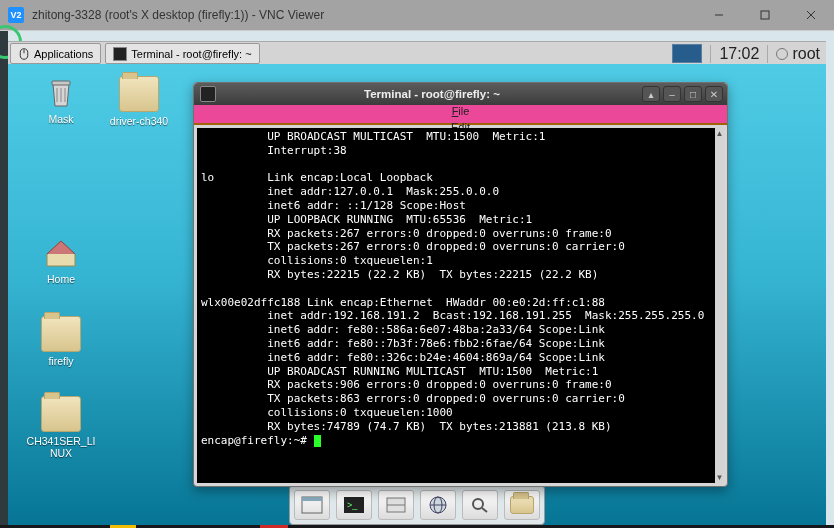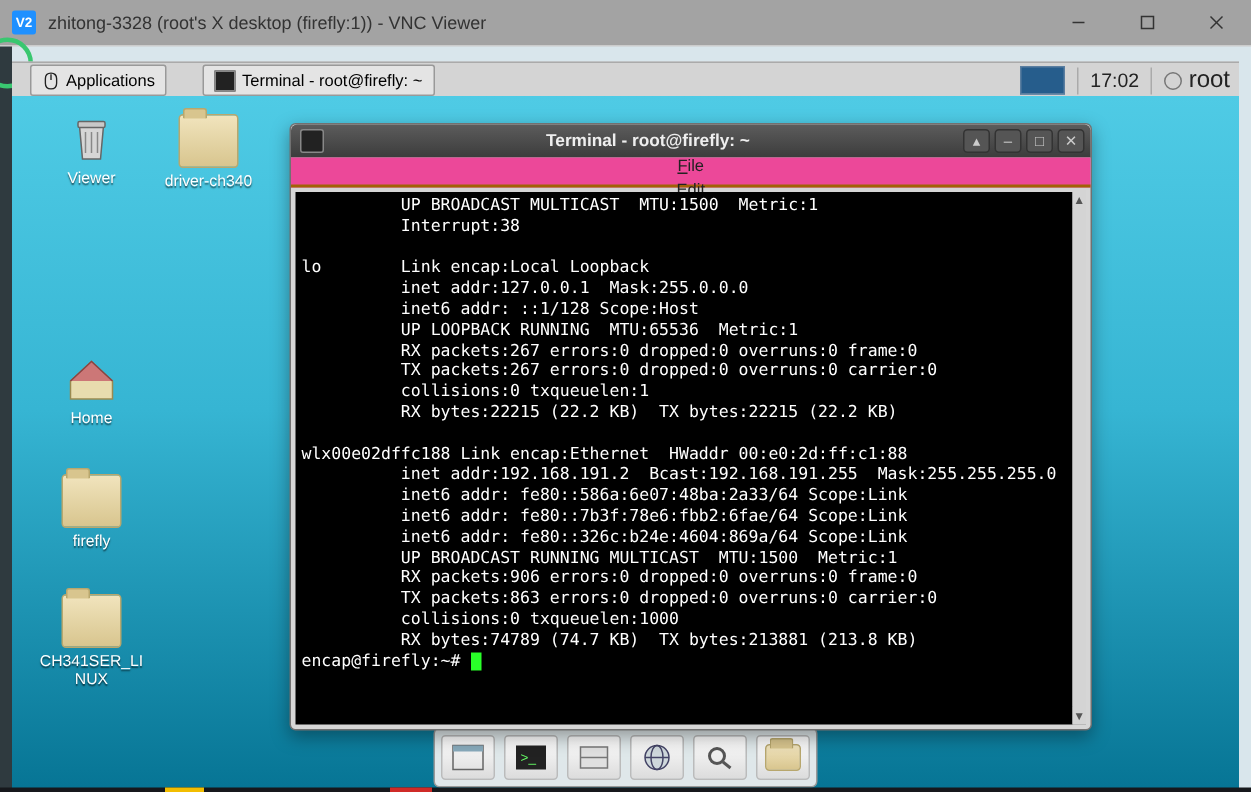--- a/index.html
+++ b/index.html
@@ -9,25 +9,25 @@
   .win-title .app-icon{width:16px;height:16px;background:#1e90ff;color:#fff;font-size:9px;font-weight:bold;display:flex;align-items:center;justify-content:center;margin:0 8px;border-radius:2px;}
   .win-title .title-text{flex:1;color:#333;font-size:12px;}
   .win-btn{width:46px;height:30px;display:flex;align-items:center;justify-content:center;color:#555;font-family:Arial;}
   .win-btn svg{width:10px;height:10px;}
   
   .vnc-area{position:relative;width:834px;height:498px;background:#d9e6ec;}
   .vnc-area-inner{position:absolute;top:0;left:8px;right:8px;bottom:0;}
   
   .panel{position:absolute;top:10px;left:0;right:0;height:23px;background:#d4d4d4;border-top:1px solid #aaa;border-bottom:1px solid #888;display:flex;align-items:center;}
   .panel-l{display:flex;align-items:center;height:100%;}
-  .panel-btn{height:19px;padding:0 7px;display:flex;align-items:center;gap:4px;border:1px solid #999;background:#e4e4e4;margin:0 12px;font-size:11px;border-radius:2px;}
+  .panel-btn{height:19px;padding:0 7px;display:flex;align-items:center;gap:4px;border:1px solid #999;background:#e4e4e4;margin:0 2px;font-size:11px;border-radius:2px;}
   .panel-btn .mouse-ico{width:12px;height:12px;}
   .panel-r{margin-left:auto;display:flex;align-items:center;gap:8px;padding-right:6px;}
   .square-box{width:28px;height:17px;border:1px solid #5a7ea0;background:#265d8c;}
-  .time{font-size:13px;color:#222;text-align:center;}
+  .time{font-size:16px;color:#222;text-align:center;}
   .sep{width:1px;height:18px;background:#aaa;}
   .user{font-size:16px;color:#222;display:flex;align-items:center;gap:4px;}
   .user .ico{width:10px;height:10px;border-radius:50%;border:1px solid #777;}
   
   .desktop{position:absolute;top:33px;left:0;right:0;bottom:0;background:linear-gradient(#4fcbe5 0%, #36b5d3 45%, #067494 100%);}
   
   .dicon{position:absolute;width:78px;display:flex;flex-direction:column;align-items:center;text-align:center;}
   .dicon .ico{width:38px;height:34px;}
   .dicon .lbl{font-size:10.5px;color:#fff;text-shadow:0 1px 1px rgba(0,0,0,.6);background:rgba(255,255,255,.0);padding:1px 2px;margin-top:2px;line-height:12px;}
   .folder-ico{background:linear-gradient(#f1e4bd,#d8c58e);border-radius:3px;position:relative;border:1px solid #b8a76d;}
@@ -119,21 +119,21 @@
     <div class="desktop">
 
       <div class="dicon" style="top:12px;left:14px">
         <div class="ico trash-ico">
           <svg viewBox="0 0 36 34">
               <path d="M10 8h16l-2 22H12z" fill="#d6d6d6" stroke="#666"></path>
               <rect x="9" y="5" width="18" height="4" rx="1" fill="#c8c8c8" stroke="#666"></rect>
               <path d="M14 12v14M18 12v14M22 12v14" stroke="#888"></path>
             </svg>
         </div>
-        <div class="lbl">Viewer</div>
+        <div class="lbl">Mask</div>
       </div>
       <div class="dicon" style="top:12px;left:92px">
         <div class="ico folder-ico"></div>
         <div class="lbl">driver-ch340</div>
       </div>
       <div class="dicon" style="top:172px;left:14px">
         <div class="ico house-ico">
           <svg viewBox="0 0 36 34">
               <path d="M4 18L18 5l14 13v12H4z" fill="#e8dcae" stroke="#9a8a50"></path>
               <path d="M4 18L18 5l14 13" fill="#c77" stroke="#844"></path>

